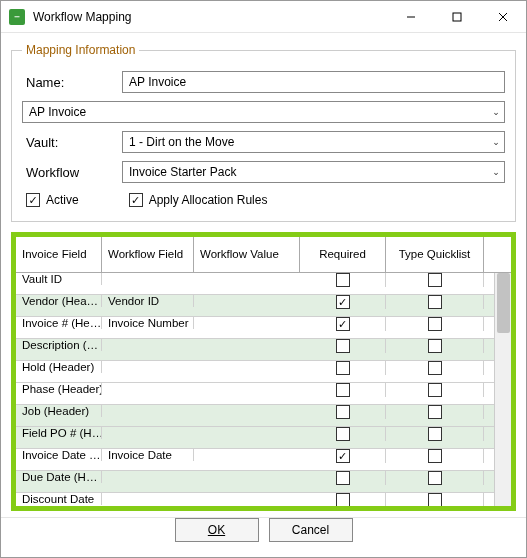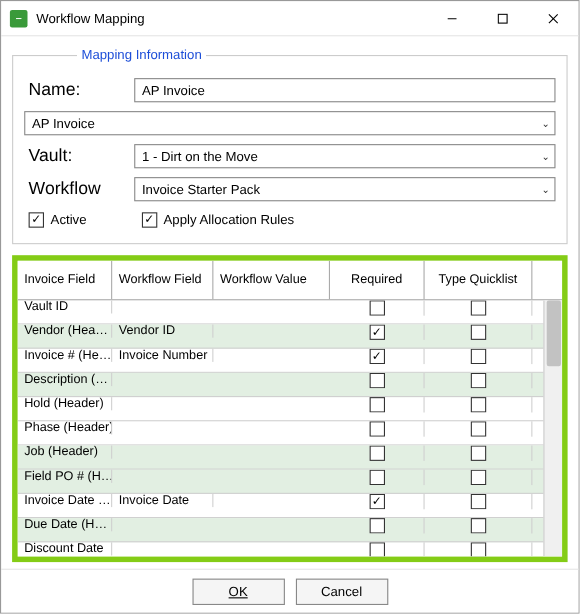--- a/index.html
+++ b/index.html
@@ -57,33 +57,32 @@
     display: flex;
     flex-direction: column;
   }
   fieldset.mapping {
     border: 1px solid #ccc;
     padding: 10px 10px 14px 10px;
     margin-bottom: 10px;
   }
   fieldset.mapping legend {
     font-size: 12px;
-    color: #1d4ed8;
+    color: #a16207;
     padding: 0 4px;
-    margin-left: 48px;
   }
   .form-row {
     display: flex;
     align-items: center;
     margin-top: 8px;
   }
   .form-row:first-of-type { margin-top: 4px; }
   .form-label {
     width: 100px;
-    font-size: 16px;
+    font-size: 13px;
     padding-left: 4px;
   }
   .form-input {
     flex: 1;
     height: 22px;
     border: 1px solid #888;
     font-size: 12px;
     padding: 2px 6px;
     background: #fff;
   }
@@ -193,21 +192,20 @@
     position: absolute;
     top: 0; left: 2px;
     width: 13px;
     height: 60px;
     background: #c2c2c2;
     border-radius: 2px;
   }
   .footer {
     height: 40px;
     display: flex;
-    align-items: center;
     justify-content: center;
     gap: 10px;
     border-top: 1px solid #e5e5e5;
   }
   .btn {
     min-width: 84px;
     height: 24px;
     border: 1px solid #888;
     background: #f5f5f5;
     font-size: 12px;

